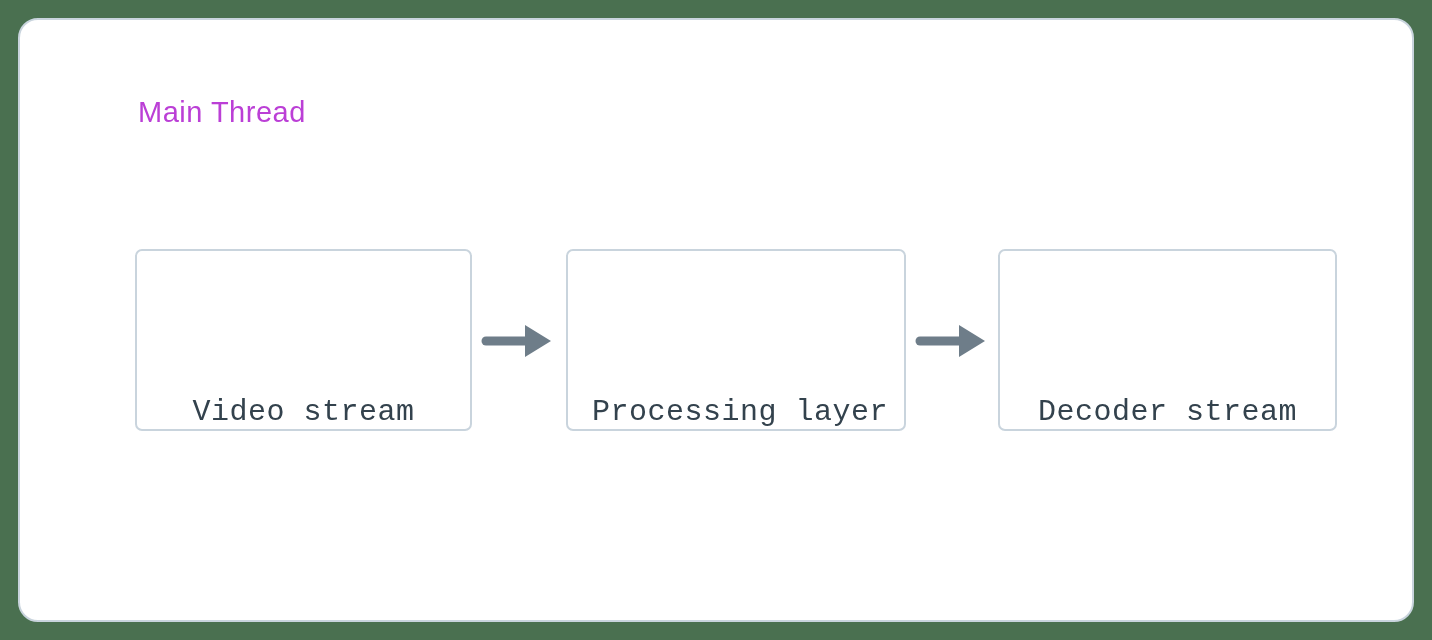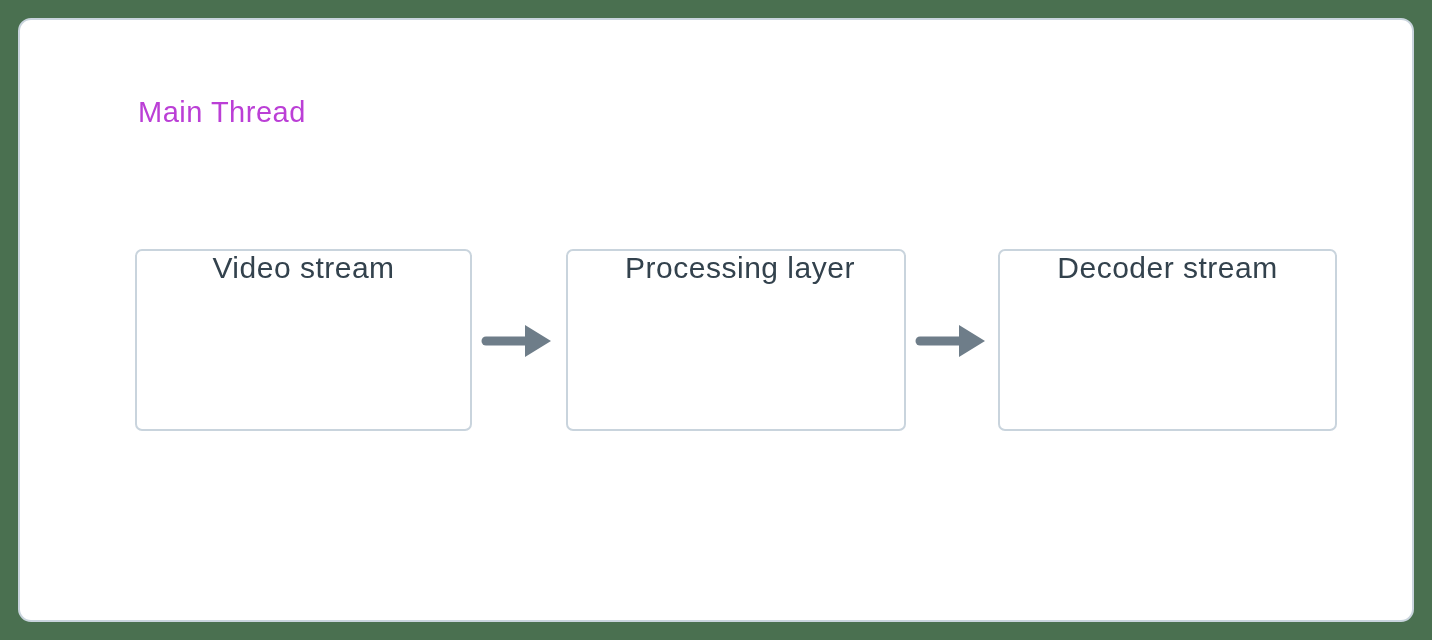--- a/index.html
+++ b/index.html
@@ -18,21 +18,21 @@
     overflow: hidden;
   }
   .card {
     position: absolute;
     left: 18px;
     top: 18px;
     right: 18px;
     bottom: 18px;
     background: #ffffff;
     border: 2px solid #c9d4dd;
-    border-radius: 13px;
+    border-radius: 20px;
     box-sizing: border-box;
   }
   .diagram-title {
     position: absolute;
     left: 118px;
     top: 76px;
     font-size: 29px;
     font-weight: 400;
     color: #bb3fd6;
     letter-spacing: 0.5px;
@@ -40,22 +40,23 @@
   }
   .node {
     position: absolute;
     top: 229px;
     height: 182px;
     box-sizing: border-box;
     background: #ffffff;
     border: 2px solid #c9d4dd;
     border-radius: 7px;
     display: flex;
-    align-items: flex-start;
+    align-items: flex-end;
     justify-content: center;
+    font-family: Liberation Mono, monospace;
   }
   .node-label {
     font-size: 30px;
     color: #33424d;
     letter-spacing: 0.5px;
     white-space: nowrap;
   }
   .node-1 { left: 115px; width: 337px; }
   .node-2 { left: 546px; width: 340px; padding-left: 8px; }
   .node-3 { left: 978px; width: 339px; }

